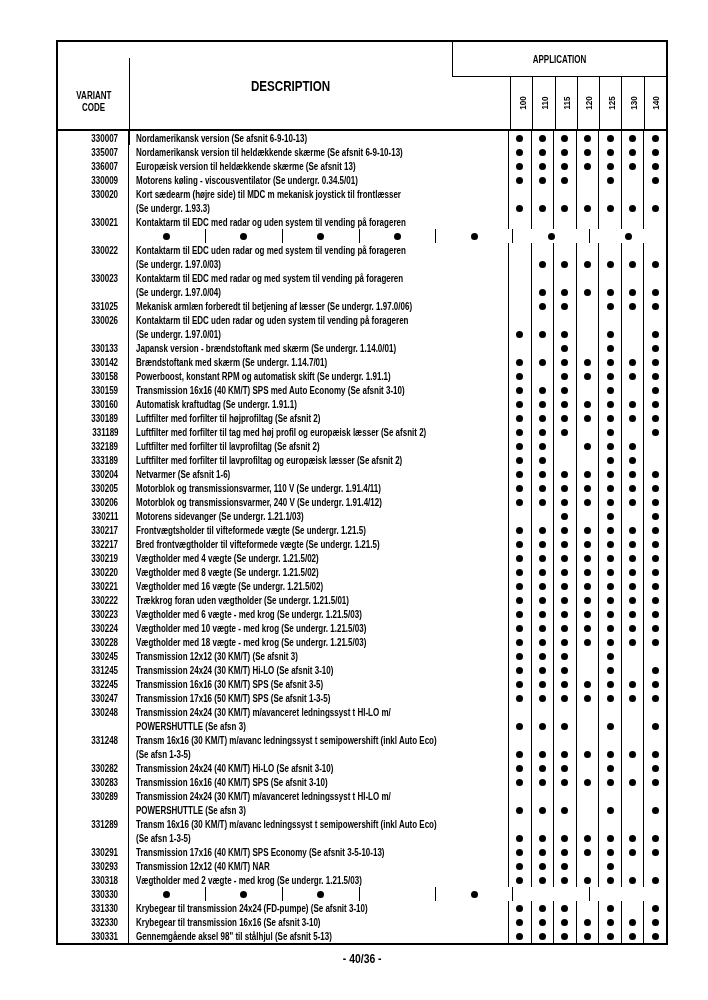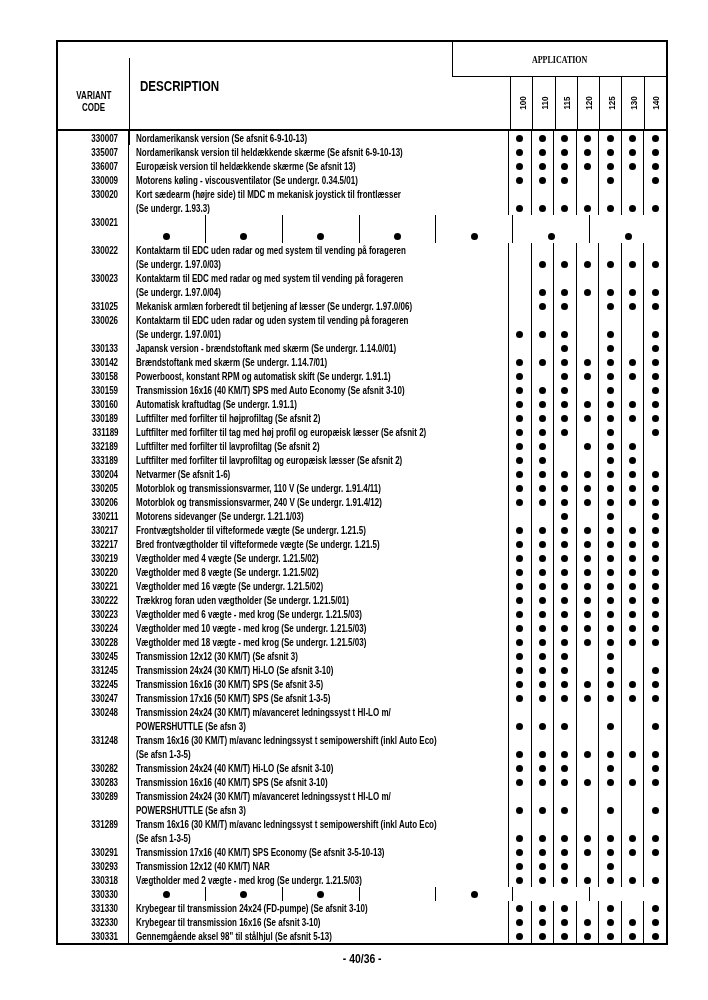--- a/index.html
+++ b/index.html
@@ -11,24 +11,24 @@
   
   .vtable{position:absolute;left:56px;top:40px;width:612px;height:905px;
           border:2px solid #000;box-sizing:border-box;}
 
   
   .thead{position:relative;height:87px;border-bottom:2px solid #000;box-sizing:content-box;}
   .code-head{position:absolute;left:0;top:16px;width:71px;height:87px;border-right:1px solid #000;
              display:flex;flex-direction:column;align-items:center;justify-content:center;
              font-size:10px;line-height:12px;text-align:center;}
   .desc-head{position:absolute;left:72px;top:0;width:322px;height:87px;
-             display:flex;align-items:center;justify-content:flex-start;font-size:14.5px;}
+             display:flex;align-items:center;justify-content:center;font-size:14.5px;}
   .app-box{position:absolute;left:394px;top:0;width:214px;height:35px;
            border-left:1.5px solid #000;border-bottom:1.5px solid #000;box-sizing:border-box;
-           display:flex;align-items:center;justify-content:center;font-size:10px;font-family:Liberation Serif, serif;}
+           display:flex;align-items:center;justify-content:center;font-size:10px;}
   .models{position:absolute;left:452px;top:35px;width:156px;height:52px;
           display:flex;border-left:1px solid #000;box-sizing:border-box;}
   .mcol{flex:1 1 0;position:relative;border-right:1px solid #000;box-sizing:border-box;}
   .mcol:last-child{border-right:none;}
   .mcol span{position:absolute;left:50%;top:50%;
              transform:translate(-50%,-50%) rotate(-90deg) scaleX(.85);
              font-size:9.5px;letter-spacing:0;}
 
   
   .tbody{width:100%;}
@@ -251,20 +251,23 @@
             </div>
             <div class="dcol">
               <span class="dot"></span>
             </div>
           </div>
         </div>
         <div class="brow">
           <div class="bcode">
             <span class="cond center">330021</span>
           </div>
+          <div class="bdesc">
+            <span class="cond">Kontaktarm til EDC med radar og uden system til vending på forageren</span>
+          </div>
           <div class="bdots">
             <div class="dcol"></div>
             <div class="dcol"></div>
             <div class="dcol"></div>
             <div class="dcol"></div>
             <div class="dcol"></div>
             <div class="dcol"></div>
             <div class="dcol"></div>
           </div>
         </div>

